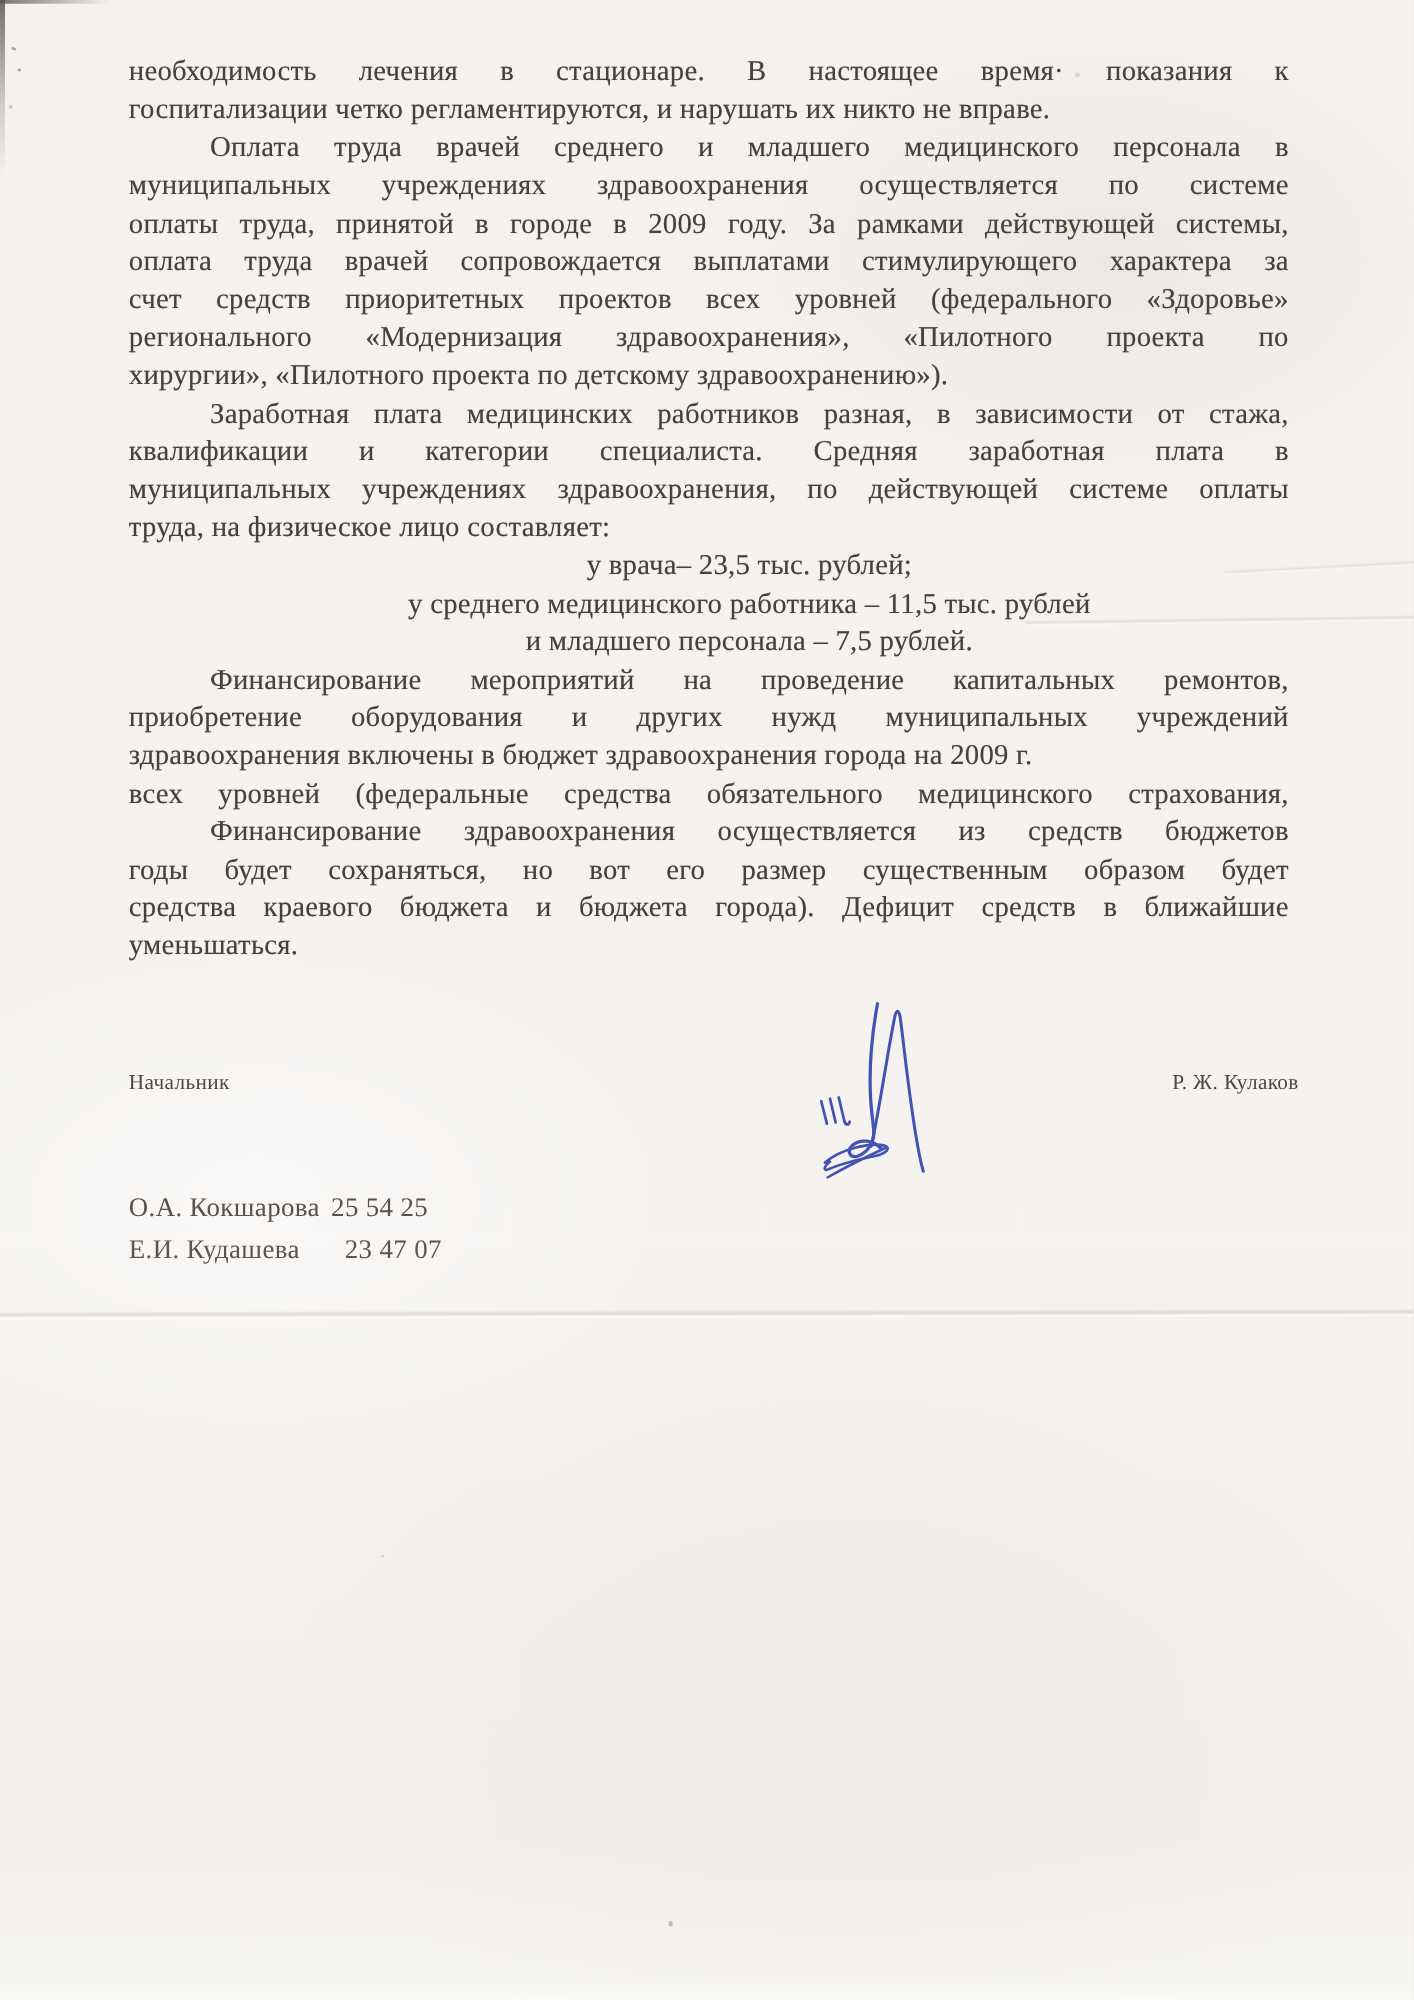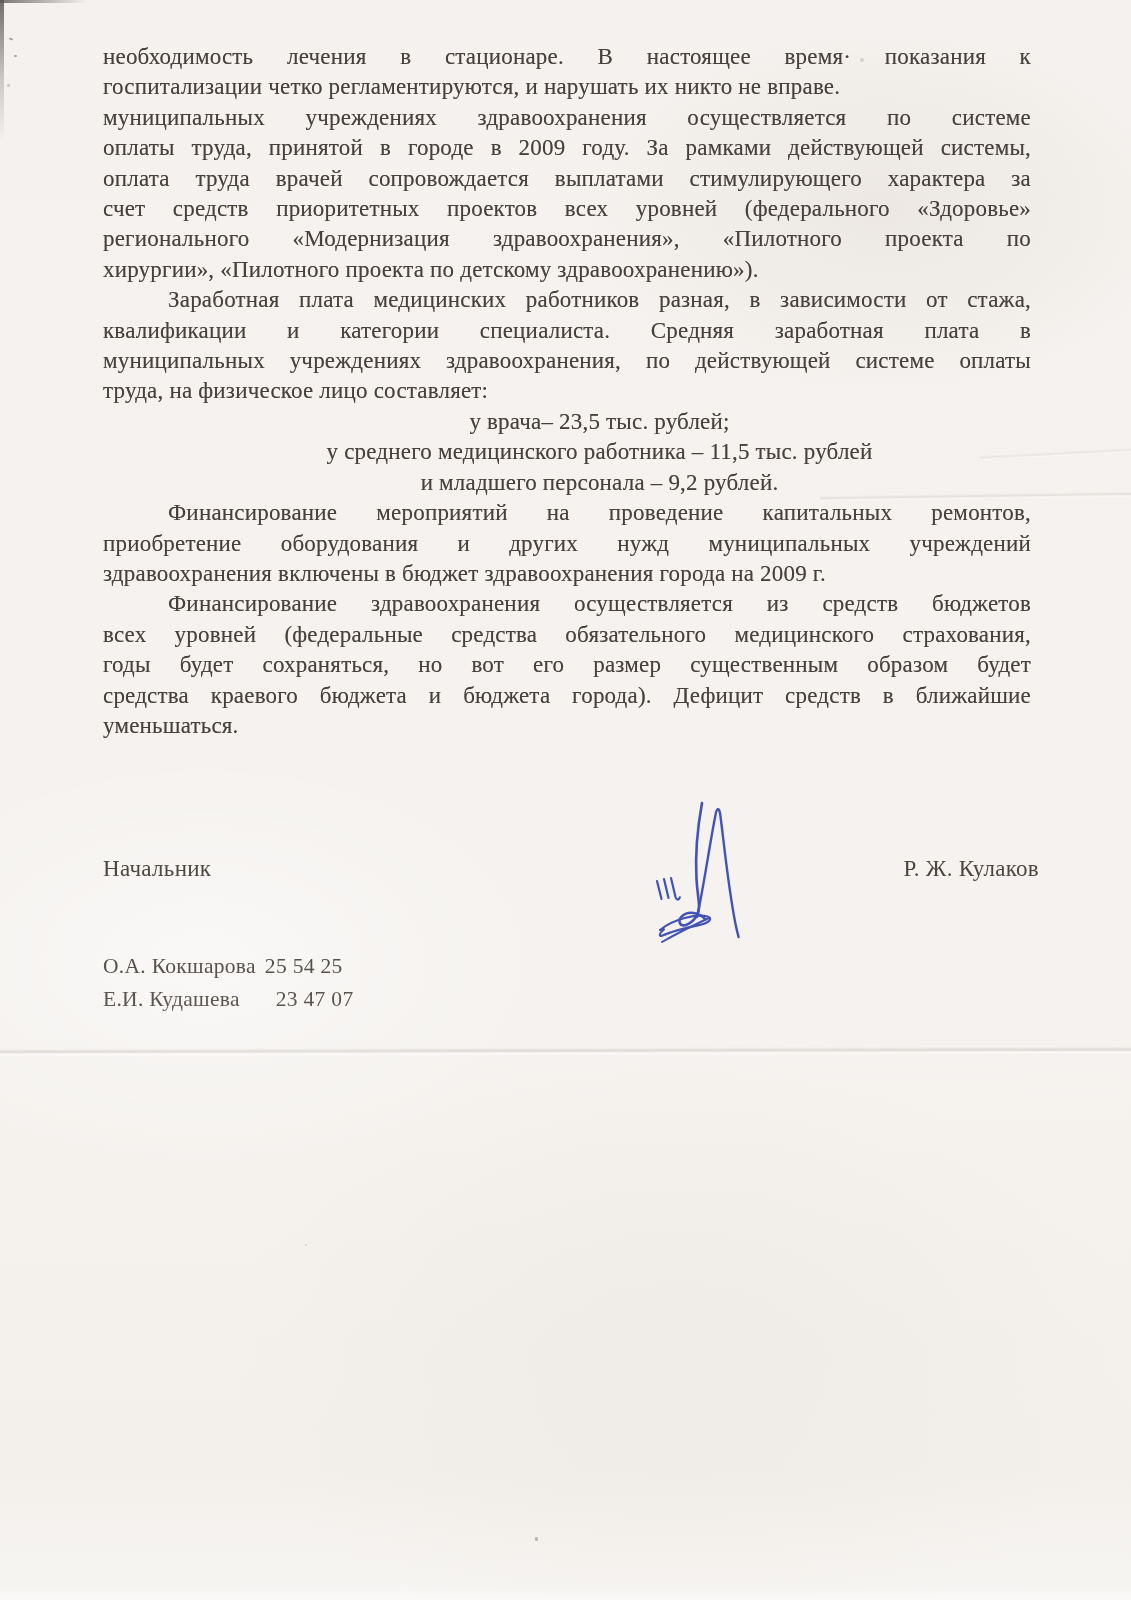--- a/index.html
+++ b/index.html
@@ -76,21 +76,21 @@
   .line { min-height: 30.4px; }
   .line.just { text-align: justify; text-align-last: justify; }
   .line.last { text-align: center; text-align-last: left; }
   .line.indent { text-indent: 65px; }
   .line.bullet-line { padding-left: 65px; text-align: center; }
 
   
   .sig-row {
     position: absolute; left: 103px; top: 856px; width: 936px;
     display: flex; justify-content: space-between; align-items: flex-start;
-    font-size: 23px; color: #4c473f;
+    font-size: 17px; color: #4c473f;
     letter-spacing: 0.3px;
   }
   .sig-svg { position: absolute; left: 648px; top: 793px; width: 100px; height: 150px; }
   .sig-svg path { stroke: #4253b4; fill: none; stroke-linecap: round; stroke-linejoin: round; }
 
   
   .contacts {
     position: absolute; left: 103px; top: 950px;
     font-size: 21.5px; line-height: 32.5px; color: #56524b;
     letter-spacing: 0.3px;
@@ -115,46 +115,47 @@
   <div class="crease-main"></div>
   <div class="crease-right"></div>
   <div class="crease-right2"></div>
 
   <div class="content">
       <div class="para">
         <div class="line just">необходимость лечения в стационаре. В настоящее время· показания к</div>
         <div class="line last">госпитализации четко регламентируются, и нарушать их никто не вправе.</div>
       </div>
       <div class="para">
+        <div class="line just indent">Оплата труда врачей среднего и младшего медицинского персонала в</div>
         <div class="line just">муниципальных учреждениях здравоохранения осуществляется по системе</div>
         <div class="line just">оплаты труда, принятой в городе в 2009 году. За рамками действующей системы,</div>
         <div class="line just">оплата труда врачей сопровождается выплатами стимулирующего характера за</div>
         <div class="line just">счет средств приоритетных проектов всех уровней (федерального «Здоровье»</div>
         <div class="line just">регионального «Модернизация здравоохранения», «Пилотного проекта по</div>
         <div class="line last">хирургии», «Пилотного проекта по детскому здравоохранению»).</div>
       </div>
       <div class="para">
         <div class="line just indent">Заработная плата медицинских работников разная, в зависимости от стажа,</div>
         <div class="line just">квалификации и категории специалиста. Средняя заработная плата в</div>
         <div class="line just">муниципальных учреждениях здравоохранения, по действующей системе оплаты</div>
         <div class="line last">труда, на физическое лицо составляет:</div>
       </div>
       <div class="para">
         <div class="line bullet-line">у врача– 23,5 тыс. рублей;</div>
         <div class="line bullet-line">у среднего медицинского работника – 11,5 тыс. рублей</div>
-        <div class="line bullet-line">и младшего персонала – 9,2 рублей.</div>
+        <div class="line bullet-line">и младшего персонала – 7,5 рублей.</div>
       </div>
       <div class="para">
         <div class="line just indent">Финансирование мероприятий на проведение капитальных ремонтов,</div>
         <div class="line just">приобретение оборудования и других нужд муниципальных учреждений</div>
         <div class="line last">здравоохранения включены в бюджет здравоохранения города на 2009 г.</div>
       </div>
       <div class="para">
+        <div class="line just">всех уровней (федеральные средства обязательного медицинского страхования,</div>
         <div class="line just indent">Финансирование здравоохранения осуществляется из средств бюджетов</div>
-        <div class="line just">всех уровней (федеральные средства обязательного медицинского страхования,</div>
         <div class="line just">годы будет сохраняться, но вот его размер существенным образом будет</div>
         <div class="line just">средства краевого бюджета и бюджета города). Дефицит средств в ближайшие</div>
         <div class="line last">уменьшаться.</div>
       </div>
     </div>
 
   <div class="sig-row">
     <span>Начальник</span>
     <span>Р. Ж. Кулаков</span>
   </div>

